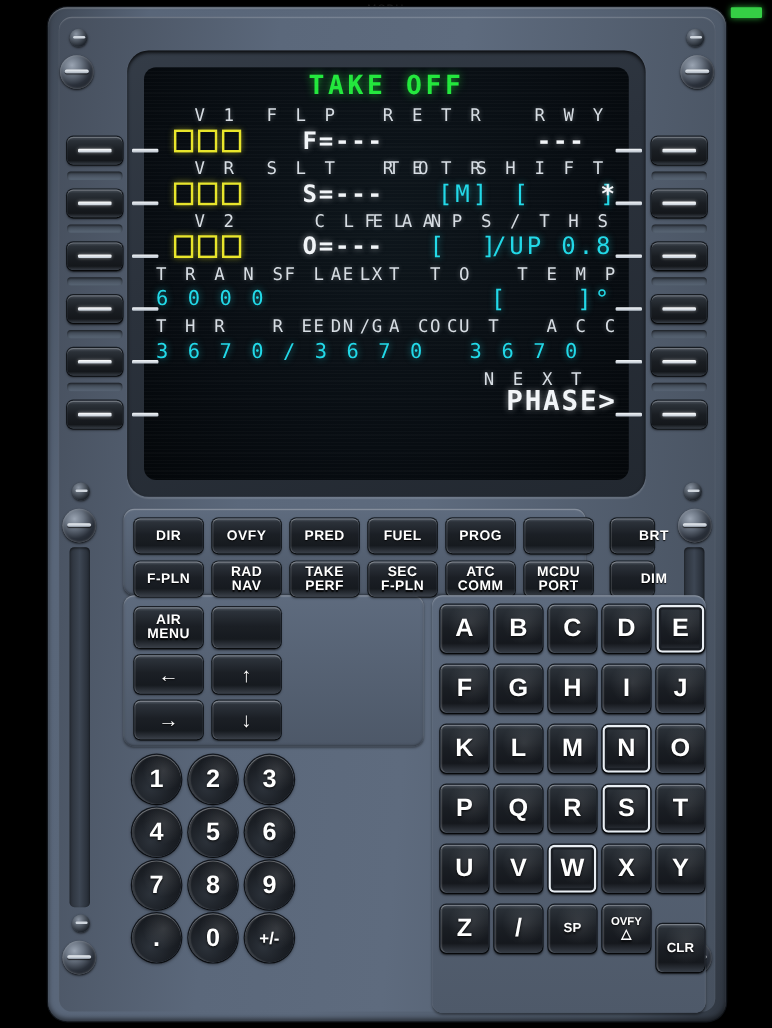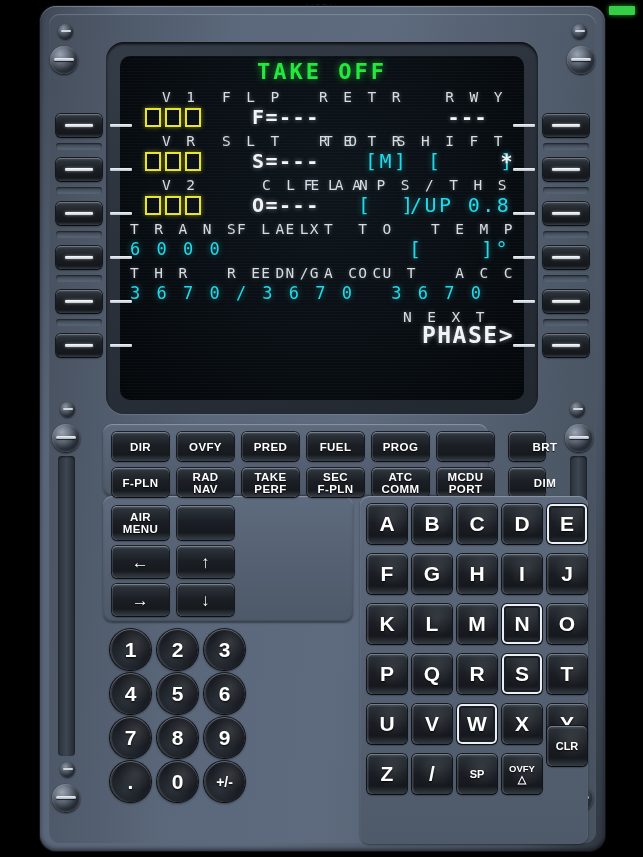--- a/index.html
+++ b/index.html
@@ -507,21 +507,21 @@
       <div class="akey" style="left: 372px; top: 748px;">
         <span>/</span>
       </div>
       <div class="akey tiny" style="left: 417px; top: 748px;">
         <span>SP</span>
       </div>
       <div class="akey stack" style="left: 462px; top: 748px;">
         <span>OVFY</span>
         <span style="font-size: 11px;">△</span>
       </div>
-      <div class="akey tiny" style="left: 507px; top: 720px;">
+      <div class="akey tiny" style="left: 507px; top: 764px;">
         <span>CLR</span>
       </div>
     </div>
 
   <div id="num-keys">
       <div class="nkey" style="left: 70px; top: 623px;">
         <span>1</span>
       </div>
       <div class="nkey" style="left: 117px; top: 623px;">
         <span>2</span>

